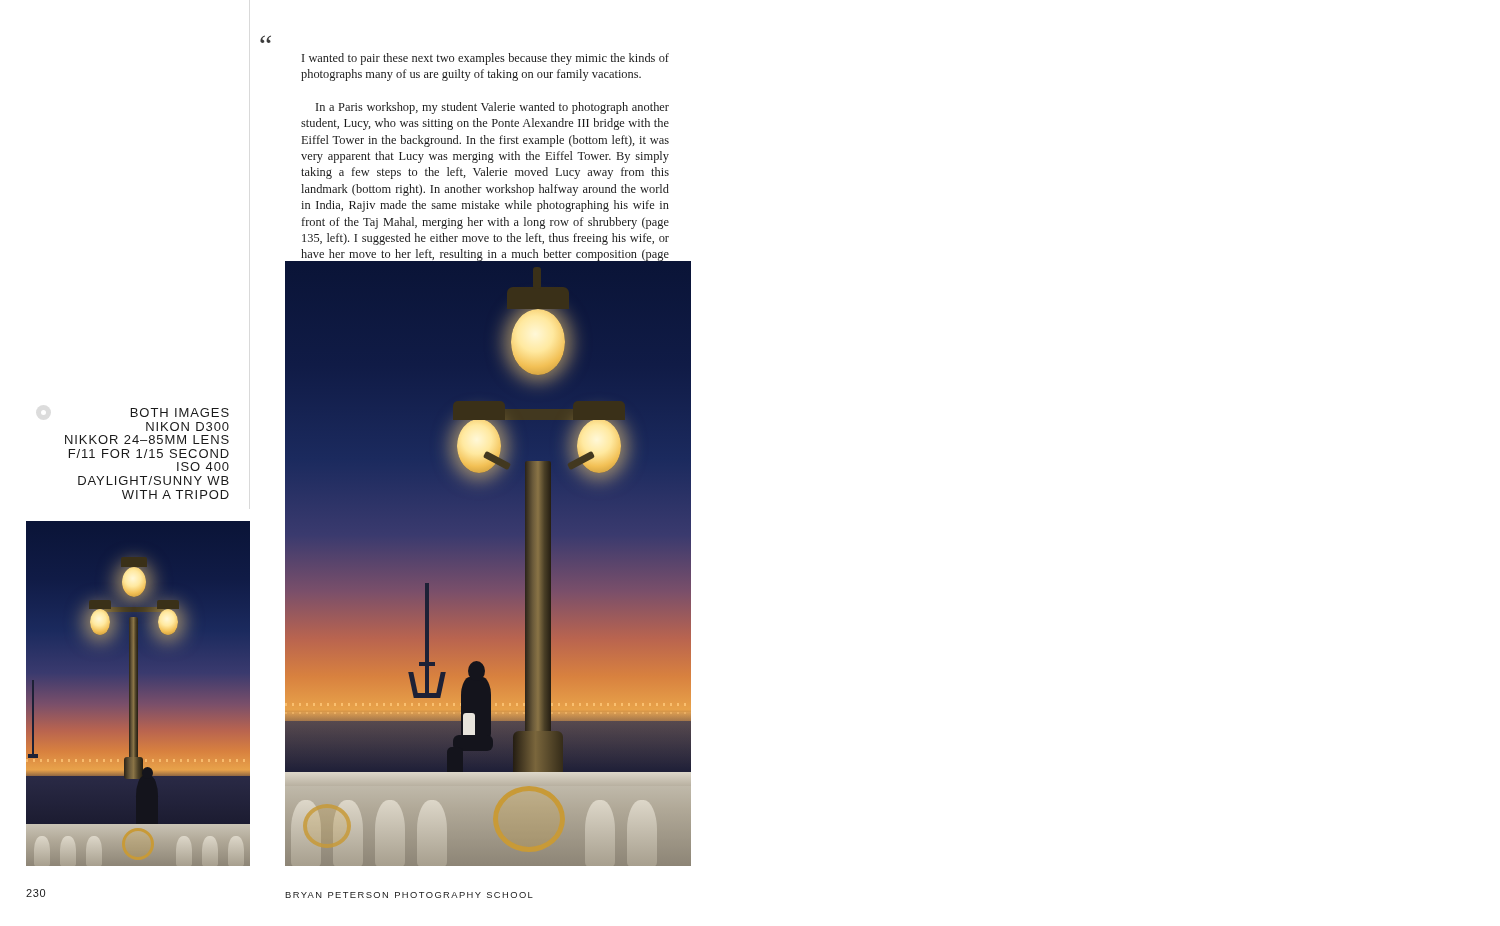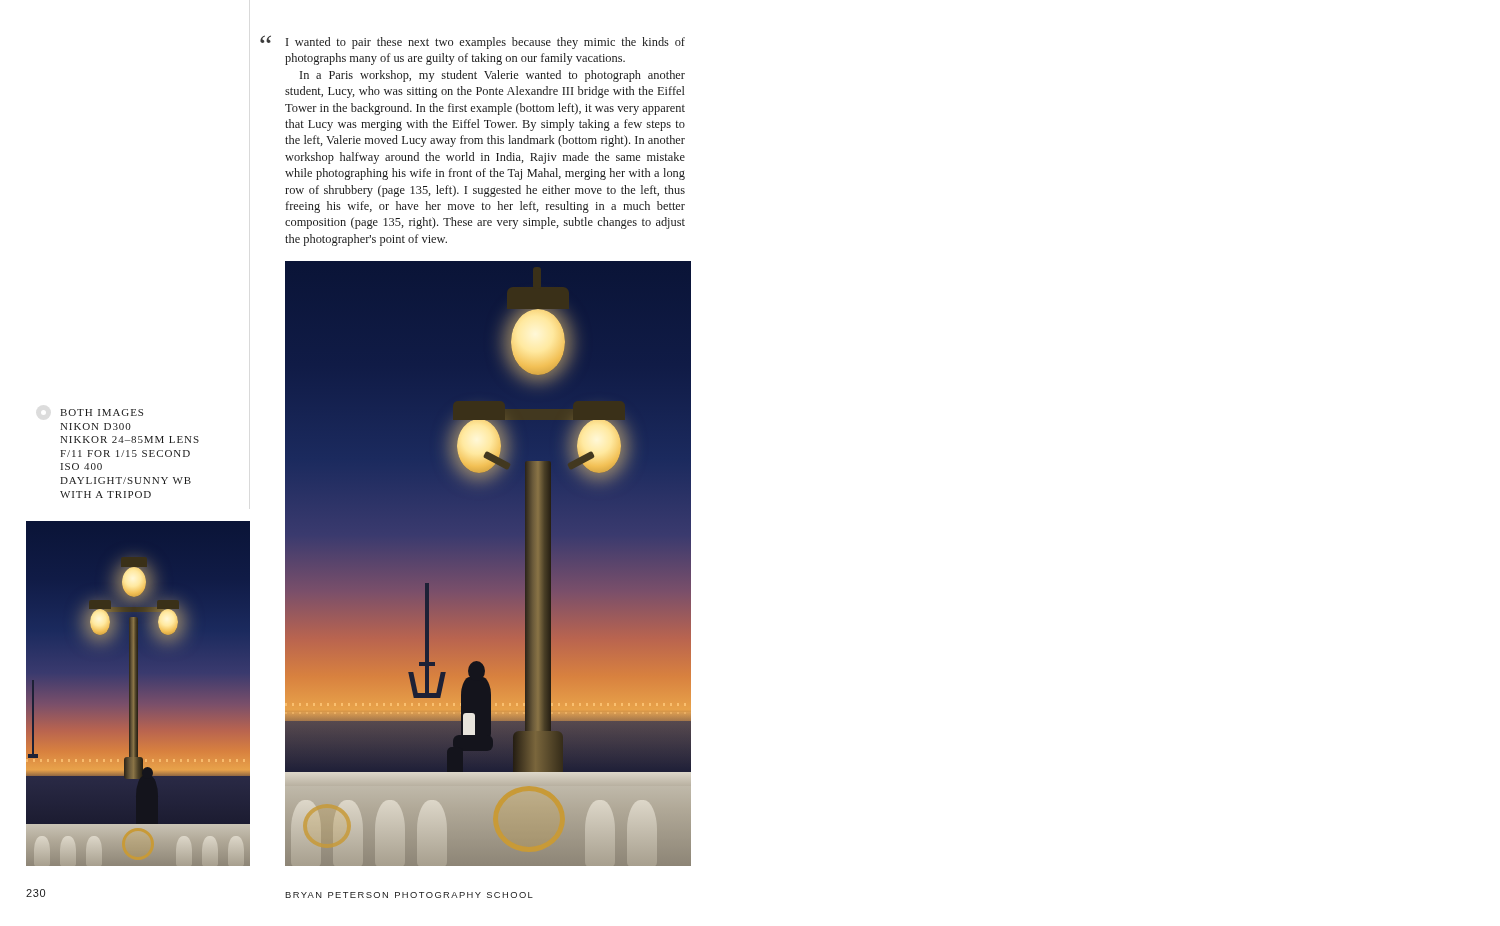--- a/index.html
+++ b/index.html
@@ -44,21 +44,21 @@
   
   .col-text {
     position: absolute;
     font-family: "Liberation Serif", serif;
     font-size: 12.4px;
     line-height: 16.4px;
     color: #1a1a1a;
     text-align: justify;
   }
   .col-text p {
-    margin: 0;
+    margin: 16px;
   }
   .col-text p + p {
     text-indent: 14px;
   }
   .quote-mark {
     position: absolute;
     left: -26px;
     top: -4px;
     font-family: "Liberation Serif", serif;
     font-size: 30px;
@@ -72,26 +72,27 @@
     top: 34px;
     width: 400px;
   }
   #intro-text .first-para {
     text-indent: 0;
   }
 
   
   .caption-block {
     position: absolute;
-    font-family: Liberation Serif, serif;
-    font-size: 11px;
+    font-family: Liberation Sans, sans-serif;
+    font-size: 13px;
     letter-spacing: 0.9px;
     line-height: 13.6px;
     color: #1a1a1a;
     text-transform: uppercase;
+    text-align: right;
   }
   .caption-dot {
     position: absolute;
     width: 15px;
     height: 15px;
     border-radius: 50%;
     background: #dcdcdc;
   }
   .caption-dot::after {
     content: "";

